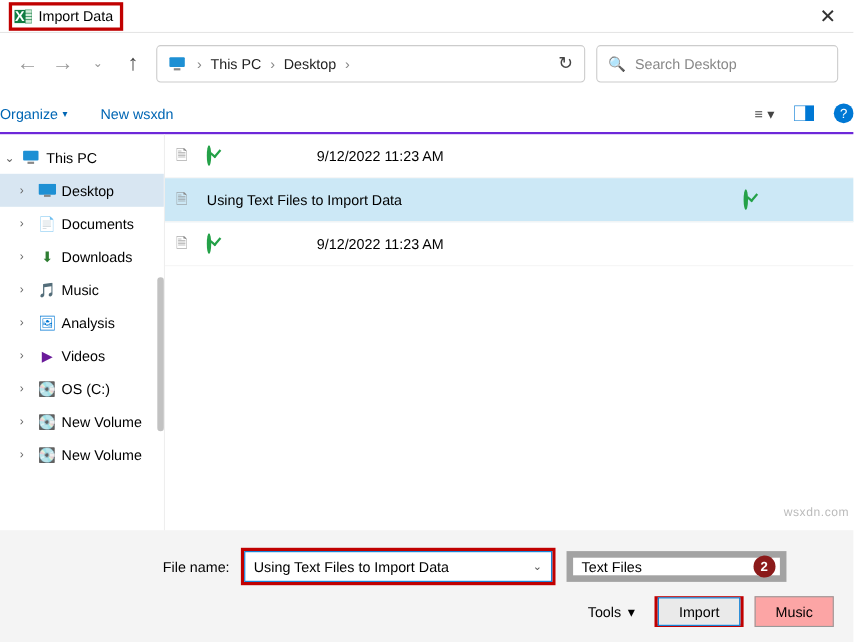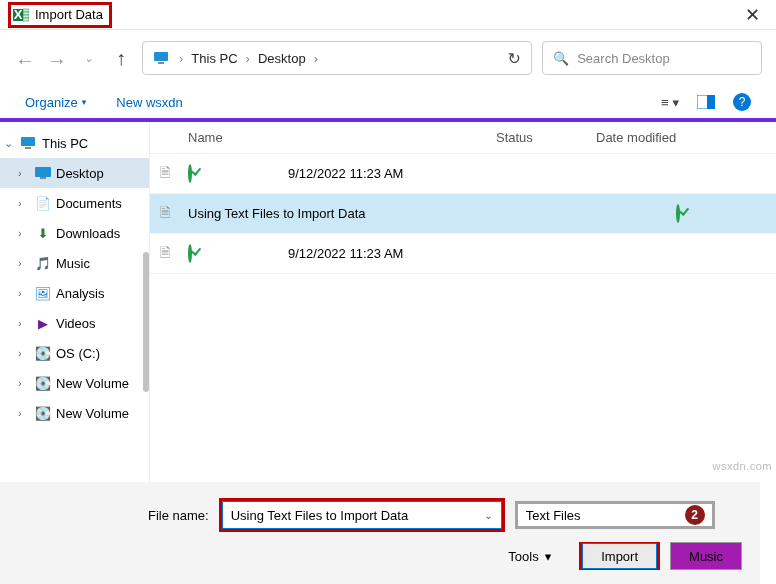--- a/index.html
+++ b/index.html
@@ -15,21 +15,21 @@
 .navrow { display: flex; align-items: center; height: 56px; padding: 0 14px; gap: 10px; }
 .nav-arrow { width: 22px; text-align: center; color: #999; font-size: 20px; line-height: 1; }
 .nav-arrow.enabled { color: #444; }
 .addr { flex: 1; display: flex; align-items: center; border: 1px solid #ccc; border-radius: 4px; height: 34px; padding: 0 10px; gap: 4px; }
 .addr-seg { color: #222; }
 .addr-chev { color: #888; padding: 0 4px; }
 .refresh { margin-left: auto; color: #444; font-size: 16px; }
 .searchbox { width: 220px; display: flex; align-items: center; border: 1px solid #ccc; border-radius: 4px; height: 34px; padding: 0 10px; color: #888; gap: 8px; }
 
 
-.toolbar { display: flex; align-items: center; height: 36px; padding: 0 25px; border-bottom: 4px solid #6d28d9; }
+.toolbar { display: flex; align-items: center; height: 36px; padding: 0 0; border-bottom: 2px solid #6d28d9; }
 .tb-link { color: #0066b4; cursor: default; display: flex; align-items: center; gap: 4px; }
 .tb-link .caret { font-size: 9px; }
 .tb-gap { width: 30px; }
 .tb-right { margin-left: auto; display: flex; align-items: center; gap: 18px; }
 .viewbtn { display: flex; align-items: center; gap: 4px; color: #444; }
 .help { width: 18px; height: 18px; border-radius: 50%; background: #0078d4; color:#fff; text-align: center; line-height: 18px; font-size: 12px; }
 
 
 .main { display: flex; height: 370px; }
 .tree { width: 150px; border-right: 1px solid #eee; padding: 6px 0; font-size: 13px; overflow: hidden; position: relative; }
@@ -52,32 +52,32 @@
 .status-ok { width:14px; height:14px; border:2px solid #24a148; border-radius:50%; position:relative; }
 .status-ok::after { content:''; position:absolute; left:3px; top:0px; width:4px; height:7px; border-right:2px solid #24a148; border-bottom:2px solid #24a148; transform:rotate(40deg); }
 
 
 .hscroll { height: 24px; margin: 8px 16px 0 160px; position: relative; }
 .hscroll-track { position:absolute; left:0; right:0; top:8px; height:4px; background:#f0f0f0; }
 .hscroll-thumb { position:absolute; left:0; width:420px; top:6px; height:8px; background:#c2c2c2; border-radius:2px; }
 .marker { position:absolute; width:20px; height:20px; border-radius:50%; background:#8b1a1a; color:#fff; text-align:center; line-height:20px; font-size:12px; font-weight:bold; }
 
 
-.bottom { background:#f4f4f4; padding: 16px 18px 14px 18px; position:absolute; bottom:0; left:0; right:16px; }
+.bottom { background:#f4f4f4; padding: 16px 18px 14px 18px; position:absolute; bottom:0; left:0; right:0; }
 .row1 { display:flex; align-items:center; gap:10px; }
 .lbl { white-space:nowrap; }
-.combo { border:3px solid #a3a3a3; height:28px; display:flex; align-items:center; padding:0 8px; background:#fff; justify-content:space-between; }
+.combo { border:6px solid #a3a3a3; height:28px; display:flex; align-items:center; padding:0 8px; background:#fff; justify-content:space-between; }
 .combo .caret { font-size:10px; color:#555; }
 .fname-box { border:3px solid #c00000; padding:0; }
 .fname-box .combo { border:1px solid #0078d4; width:280px; }
 .filter { width:200px; display:flex; align-items:center; gap:6px; }
 .filter .combo { flex:1; }
 .row2 { display:flex; align-items:center; justify-content:flex-end; gap:10px; margin-top:10px; }
-.tools-lbl { display:flex; align-items:center; gap:6px; margin-right:18px; }
-.btn { height:28px; padding:0 18px; background:#a21caf; border:1px solid #999; display:flex; align-items:center; }
+.tools-lbl { display:flex; align-items:center; gap:6px; margin-right:8px; }
+.btn { height:28px; padding:0 18px; background:#fca5a5; border:1px solid #999; display:flex; align-items:center; }
 .btn.primary-wrap { border:3px solid #c00000; padding:0; }
 .btn.primary-wrap .btn-inner { height:26px; border:1px solid #0078d4; background:#eaeaea; padding:0 18px; display:flex; align-items:center; }
 
 .watermark { position:absolute; right:4px; bottom:112px; color:#bbb; font-size:11px; letter-spacing:0.5px; }
 </style>
 </head>
 <body>
 
 <div class="titlebar">
   <span class="title-wrap">
@@ -196,26 +196,20 @@
       </div>
     <div class="tree-item lvl1">
         <span class="exp">›</span>
         <span class="ico">💽</span>
         <span>New Volume</span>
       </div>
     <div class="tree-scroll"></div>
   </div>
 
   <div class="files">
-    <div class="files-header">
-      <span style="width:28px;"></span>
-      <span class="col-name">Name</span>
-      <span class="col-status">Status</span>
-      <span class="col-date">Date modified</span>
-    </div>
     <div class="file-row">
       <span class="file-ico">🗎</span>
       <span class="col-status"><span class="status-ok"></span></span>
       <span class="col-date">9/12/2022 11:23 AM</span>
     </div>
     <div class="file-row selected">
       <span class="file-ico">🗎</span>
       <span class="col-name">Using Text Files to Import Data</span>
       <span class="col-status"><span class="status-ok"></span></span>
     </div>

